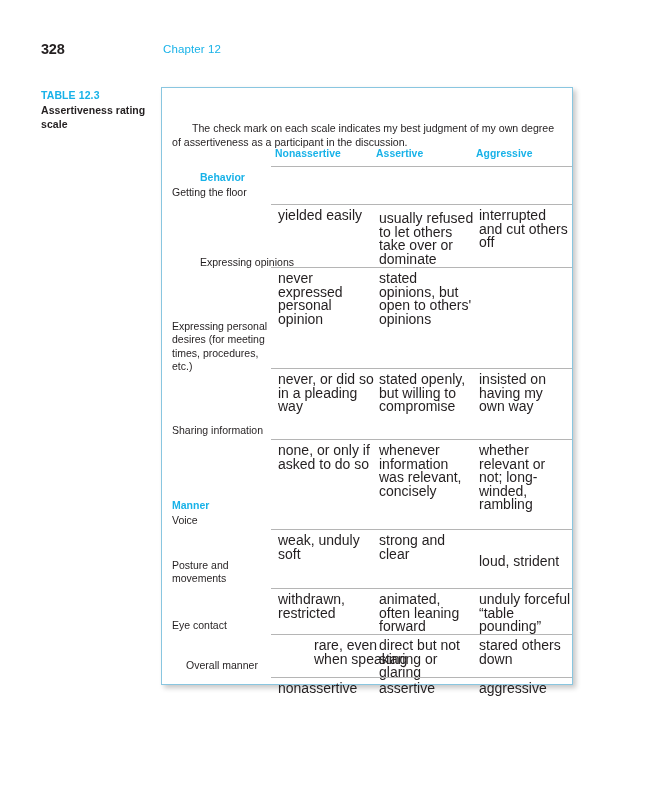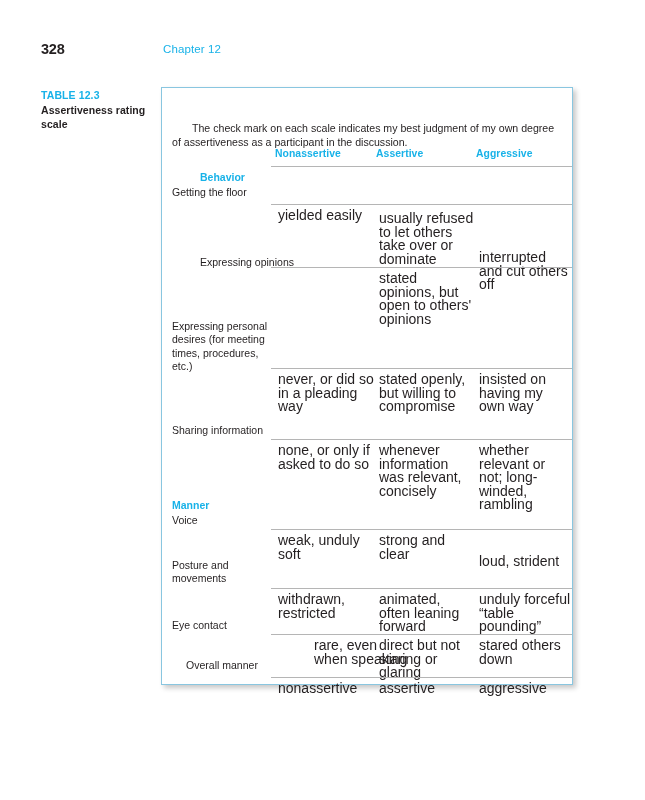--- a/index.html
+++ b/index.html
@@ -224,24 +224,25 @@
     <div id="grid">
 
       <div class="rule" style="top:0px;"></div>
 
       <div class="row-label section" style="top:5px;padding-left:28px;">Behavior</div>
 
       <div class="row-label" style="top:20px;">Getting the floor</div>
       <div class="rule" style="top:38px;"></div>
       <div class="cell c0" style="top:43px;">yielded easily</div>
       <div class="cell c1" style="top:46px;">usually refused to let others take over or dominate</div>
-      <div class="cell c2" style="top:43px;margin-top:42px;">interrupted and cut others off</div>
+      <div class="cell c2" style="top:43px;">interrupted and cut others off</div>
 
       <div class="row-label" style="top:90px;padding-left:28px;">Expressing opinions</div>
       <div class="rule" style="top:101px;"></div>
+      <div class="cell c0" style="top:106px;">never expressed personal opinion</div>
       <div class="cell c1" style="top:106px;">stated opinions, but open to others' opinions</div>
 
       <div class="row-label" style="top:154px;">Expressing personal desires (for meeting times, procedures, etc.)</div>
       <div class="rule" style="top:202px;"></div>
       <div class="cell c0" style="top:207px;">never, or did so in a pleading way</div>
       <div class="cell c1" style="top:207px;">stated openly, but willing to compromise</div>
       <div class="cell c2" style="top:207px;">insisted on having my own way</div>
 
       <div class="row-label" style="top:258px;">Sharing information</div>
       <div class="rule" style="top:273px;"></div>

